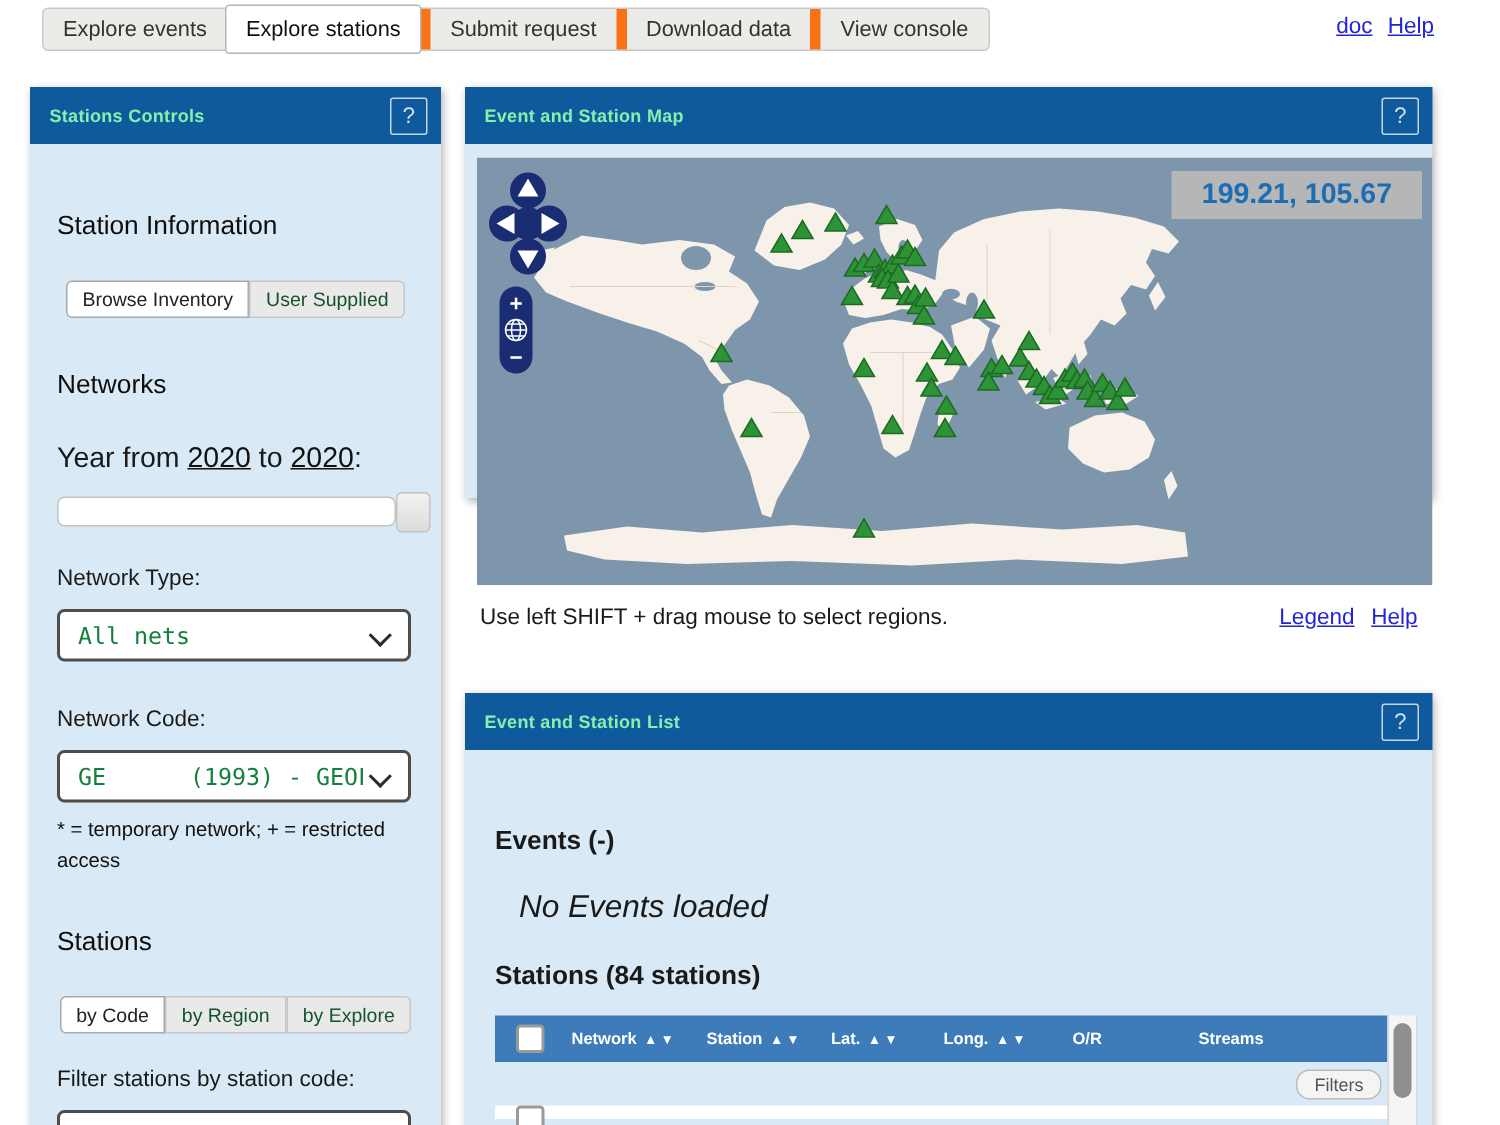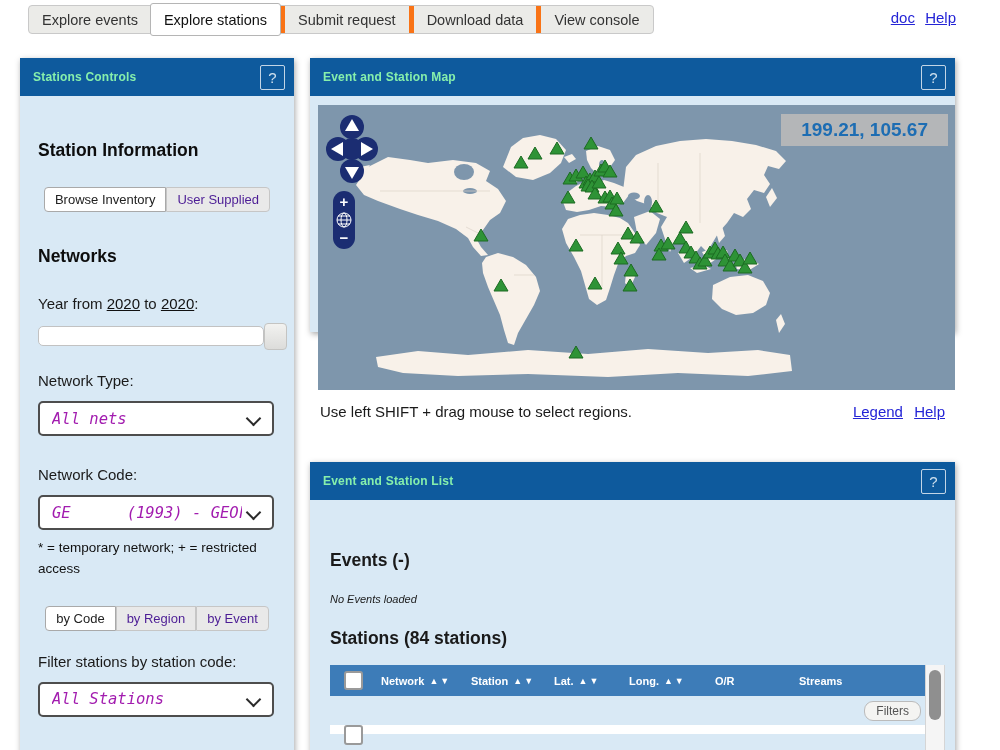--- a/index.html
+++ b/index.html
@@ -8,57 +8,57 @@
     width:1000px; height:750px; overflow:hidden; position:relative;
     background:#ffffff;
     font-family:"Liberation Sans", sans-serif;
     color:#1a1a1a;
   }
 
   
   .topnav { position:absolute; left:28px; top:5px; display:inline-flex;
     background:#ebebe8; border:1px solid #c9c9c9; border-radius:4px; height:29px; }
   .tab { display:flex; align-items:center; padding:0 13px; font-size:14.5px; color:#333;
-    border-left:5px solid #f97316; cursor:pointer; white-space:nowrap; }
+    border-left:7px solid #f97316; cursor:pointer; white-space:nowrap; }
   .tab:first-child { border-left:none; }
   .tab.active { background:#ffffff; border:1px solid #b5b5b5; border-radius:3px;
     margin:-3px -1px; position:relative; z-index:2; color:#111; }
   .doc-links { position:absolute; right:44px; top:9px; font-size:15px; }
   .doc-links a { color:#2424d6; text-decoration:underline; margin-left:6px; cursor:pointer; }
 
   
   .panel { position:absolute; background:#d9e9f5; box-shadow:1px 2px 6px rgba(0,0,0,0.35); }
   .panel-header { height:38px; background:#0e5a9d; display:flex; align-items:center;
     justify-content:space-between; padding:0 9px 0 13px; }
   .panel-title { color:#86efac; font-weight:bold; font-size:12px; letter-spacing:.2px; }
   .help-box { width:25px; height:25px; border:1px solid rgba(255,255,255,.75); border-radius:2px;
     color:#cfe0ee; font-size:15px; display:flex; align-items:center; justify-content:center; cursor:pointer; }
 
   
   #controls { left:20px; top:58px; width:274px; height:720px; }
   .ctl-body { padding:14px 18px 0 18px; }
-  .h2 { font-size:17.5px; font-weight:bold; color:#0d0d0d; margin:0; }
+  .h2 { font-size:17.5px; font-weight:normal; color:#0d0d0d; margin:0; }
   .sec-gap { margin-top:30px; }
   .toggle-row { display:flex; justify-content:center; margin-top:26px; }
   .tbtn { font-size:13px; padding:4px 10px; background:#e9e9e9; border:1px solid #c6c6c6;
-    color:#4c1d95; cursor:pointer; white-space:nowrap; }
+    color:#14532d; cursor:pointer; white-space:nowrap; }
   .tbtn:first-child { border-radius:4px 0 0 4px; }
   .tbtn:last-child { border-radius:0 4px 4px 0; }
   .tbtn.active { background:#ffffff; color:#222; border-color:#a9a9a9; }
   .lbl { font-size:15px; margin-top:24px; }
-  .year-line { font-size:15px; margin-top:28px; }
+  .year-line { font-size:19px; margin-top:28px; }
   .year-link { text-decoration:underline; cursor:pointer; color:#111; }
   .slider { position:relative; margin-top:14px; width:226px; height:20px;
     background:#ffffff; border:1px solid #c2c2c2; border-radius:5px; }
   .slider-handle { position:absolute; right:-24px; top:-4px; width:23px; height:27px;
     background:linear-gradient(#f2f2f0,#dcdcda); border:1px solid #c4c4c2; border-radius:4px; cursor:pointer; }
   .sel { position:relative; margin-top:12px; width:236px; height:35px; background:#ffffff;
     border:2px solid #4d4d4d; border-radius:5px; display:flex; align-items:center;
     padding:0 30px 0 12px; cursor:pointer; }
-  .sel-text { font-family:"DejaVu Sans Mono", monospace; font-size:15.5px; color:#a21caf; white-space:pre; overflow:hidden;font-style:italic; }
+  .sel-text { font-family:"DejaVu Sans Mono", monospace; font-size:15.5px; color:#15803d; white-space:pre; overflow:hidden; }
   .sel::after { content:""; position:absolute; right:13px; top:10px; width:9px; height:9px;
     border-right:2.6px solid #2b2b2b; border-bottom:2.6px solid #2b2b2b; transform:rotate(45deg); }
   .note { font-size:13.5px; margin-top:8px; line-height:1.55; width:240px; color:#111; }
 
   
   #mapPanel { left:310px; top:58px; width:645px; height:274px; }
   .map-wrap { position:relative; margin:9px 0 0 8px; width:637px; height:285px; }
   .coord-box { position:absolute; top:9px; right:7px; background:rgba(185,185,185,0.92);
     color:#1d6db3; font-weight:bold; font-size:19px; padding:5px 20px; }
   .map-hint-row { display:flex; justify-content:space-between; align-items:center; padding:13px 10px 0 10px; font-size:15px;gap:48px; }
@@ -69,21 +69,21 @@
   .list-body { padding:10px 8px 0 8px; }
   .req-row { display:flex; align-items:center; margin-top:2px; }
   .request-btn { background:#0e5a9d; color:#fff; font-size:11.5px; font-weight:bold;
     padding:8px 10px; border:none; border-radius:2px; cursor:pointer; }
   .big-btns { margin-left:54px; display:flex; gap:9px; }
   .gbtn { font-family:"Liberation Sans", sans-serif; font-size:16.5px; color:#333;
     background:linear-gradient(#f7f7f7,#e3e3e3); border:1px solid #bdbdbd; border-radius:4px;
     padding:5px 15px; cursor:pointer; white-space:nowrap; }
   .list-h2 { font-size:17.5px; font-weight:bold; margin:0; }
   .ev-head { margin-top:40px; margin-left:12px; }
-  .ev-empty { margin-top:22px; margin-left:12px; font-style:italic; font-size:11px; }
+  .ev-empty { margin-top:22px; margin-left:28px; font-style:italic; font-size:21px; }
   .st-head { margin-top:23px; margin-left:12px; }
 
   .table-zone { position:relative; margin-top:16px; margin-left:12px; width:615px; }
   .thead { display:flex; align-items:center; width:595px; height:31px; background:#3d7cb8; padding-left:14px;text-align:center; }
   .th { color:#ffffff; font-size:11px; font-weight:bold; display:flex; align-items:center; }
   .chk { width:19px; height:19px; background:#ffffff; border:2px solid #9a9a9a; border-radius:3px;
     margin-right:18px; cursor:pointer; flex:none; }
   .sort { font-size:9px; margin-left:5px; cursor:pointer; letter-spacing:2px; }
   .col-network{ width:90px; } .col-station{ width:83px; } .col-lat{ width:75px; }
   .col-long{ width:56px; } .col-or{ width:114px; } .col-streams{ flex:1; }
@@ -136,25 +136,26 @@
     <div class="sel">
       <span class="sel-text">All nets</span>
     </div>
 
     <div class="lbl" style="margin-top:30px;">Network Code:</div>
     <div class="sel">
       <span class="sel-text">GE      (1993) - GEOFON</span>
     </div>
     <div class="note">* = temporary network; + = restricted access</div>
 
+    <div class="h2" style="margin-top:32px;">Stations</div>
 
     <div class="toggle-row">
       <span class="tbtn active">by Code</span>
       <span class="tbtn">by Region</span>
-      <span class="tbtn">by Event</span>
+      <span class="tbtn">by Explore</span>
     </div>
 
     <div class="lbl" style="margin-top:22px;">Filter stations by station code:</div>
     <div class="sel">
       <span class="sel-text">All Stations</span>
     </div>
 
   </div>
 </div>
 

